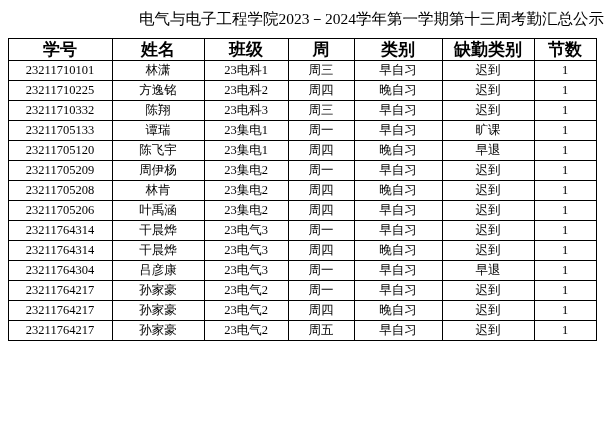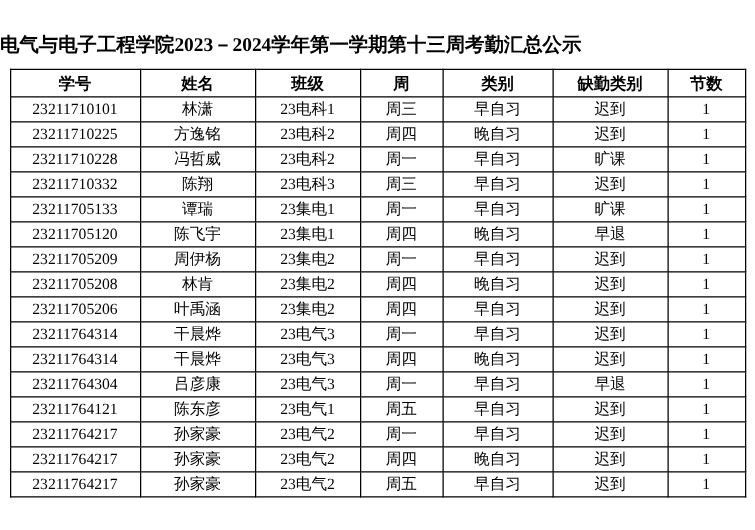--- a/index.html
+++ b/index.html
@@ -15,26 +15,26 @@
     overflow: hidden;
   }
   .page {
     width: 604px;
     height: 424px;
     box-sizing: border-box;
     padding: 0;
     position: relative;
   }
   .doc-title {
-    text-align: left;
+    text-align: right;
     font-family: "Liberation Serif", serif;
-    font-weight: bold;
+    font-weight: normal;
     font-size: 15.5px;
     letter-spacing: 0px;
-    padding-top: 26px;
+    padding-top: 9px;
     padding-bottom: 8px;
     white-space: nowrap;
   }
   table.attendance {
     border-collapse: collapse;
     width: 588px;
     margin: 0 auto;
     table-layout: fixed;
   }
   table.attendance th,
@@ -45,21 +45,21 @@
     font-family: "Liberation Serif", serif;
     font-size: 12.5px;
     height: 19px;
     line-height: 19px;
     padding: 0;
     overflow: hidden;
     white-space: nowrap;
   }
   table.attendance th {
     font-weight: bold;
-    font-size: 13px;
+    font-size: 17px;
     height: 21px;
     line-height: 21px;
   }
   col.c-id     { width: 104px; }
   col.c-name   { width: 92px; }
   col.c-class  { width: 84px; }
   col.c-week   { width: 66px; }
   col.c-type   { width: 88px; }
   col.c-absent { width: 92px; }
   col.c-period { width: 62px; }
@@ -108,29 +108,20 @@
         <tr>
           <td class="num-cell">23211710225</td>
           <td>方逸铭</td>
           <td>23电科2</td>
           <td>周四</td>
           <td>晚自习</td>
           <td>迟到</td>
           <td class="num-cell">1</td>
         </tr>
         <tr>
-          <td class="num-cell">23211710228</td>
-          <td>冯哲威</td>
-          <td>23电科2</td>
-          <td>周一</td>
-          <td>早自习</td>
-          <td>旷课</td>
-          <td class="num-cell">1</td>
-        </tr>
-        <tr>
           <td class="num-cell">23211710332</td>
           <td>陈翔</td>
           <td>23电科3</td>
           <td>周三</td>
           <td>早自习</td>
           <td>迟到</td>
           <td class="num-cell">1</td>
         </tr>
         <tr>
           <td class="num-cell">23211705133</td>
@@ -198,29 +189,20 @@
         <tr>
           <td class="num-cell">23211764304</td>
           <td>吕彦康</td>
           <td>23电气3</td>
           <td>周一</td>
           <td>早自习</td>
           <td>早退</td>
           <td class="num-cell">1</td>
         </tr>
         <tr>
-          <td class="num-cell">23211764121</td>
-          <td>陈东彦</td>
-          <td>23电气1</td>
-          <td>周五</td>
-          <td>早自习</td>
-          <td>迟到</td>
-          <td class="num-cell">1</td>
-        </tr>
-        <tr>
           <td class="num-cell">23211764217</td>
           <td>孙家豪</td>
           <td>23电气2</td>
           <td>周一</td>
           <td>早自习</td>
           <td>迟到</td>
           <td class="num-cell">1</td>
         </tr>
         <tr>
           <td class="num-cell">23211764217</td>

